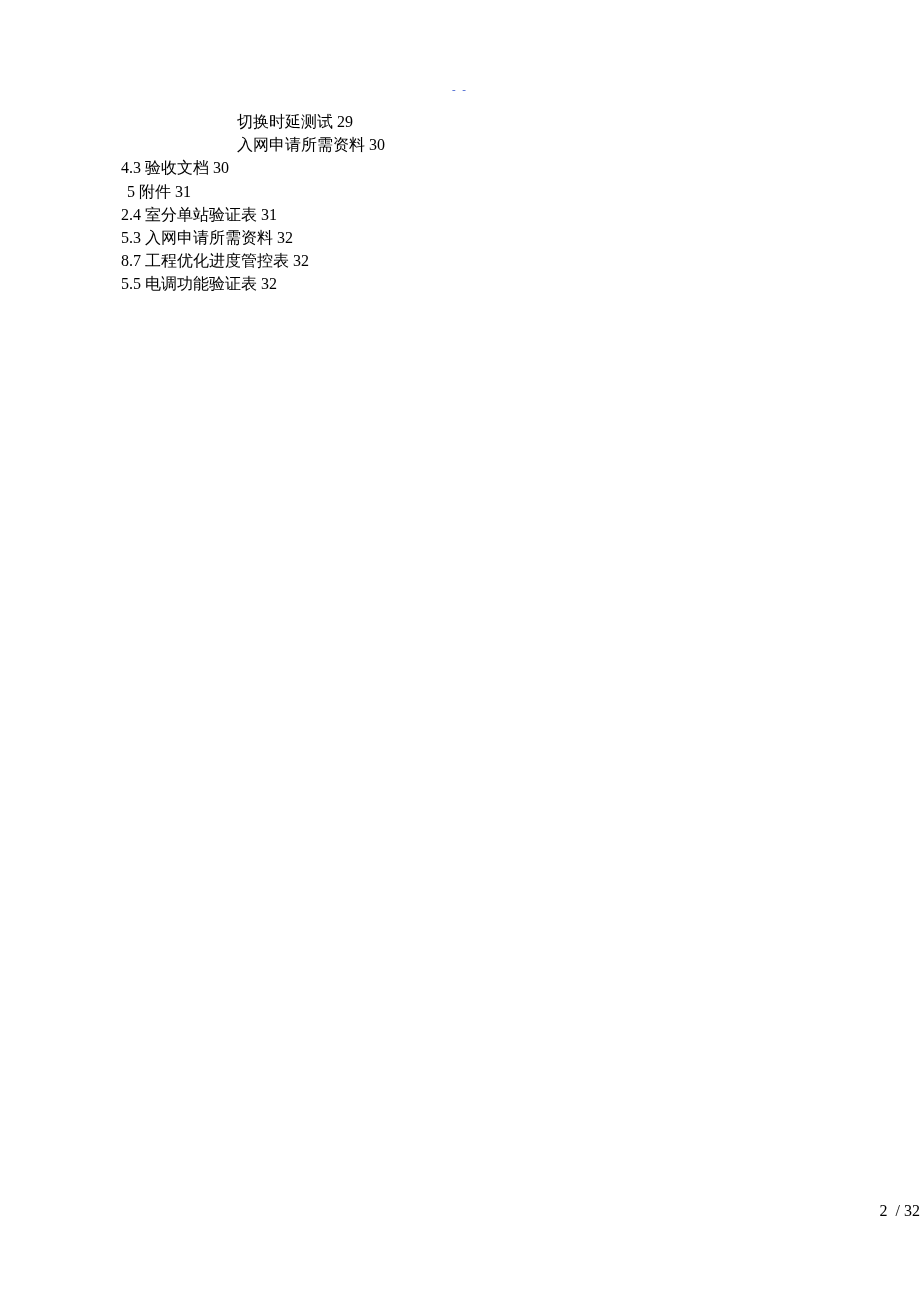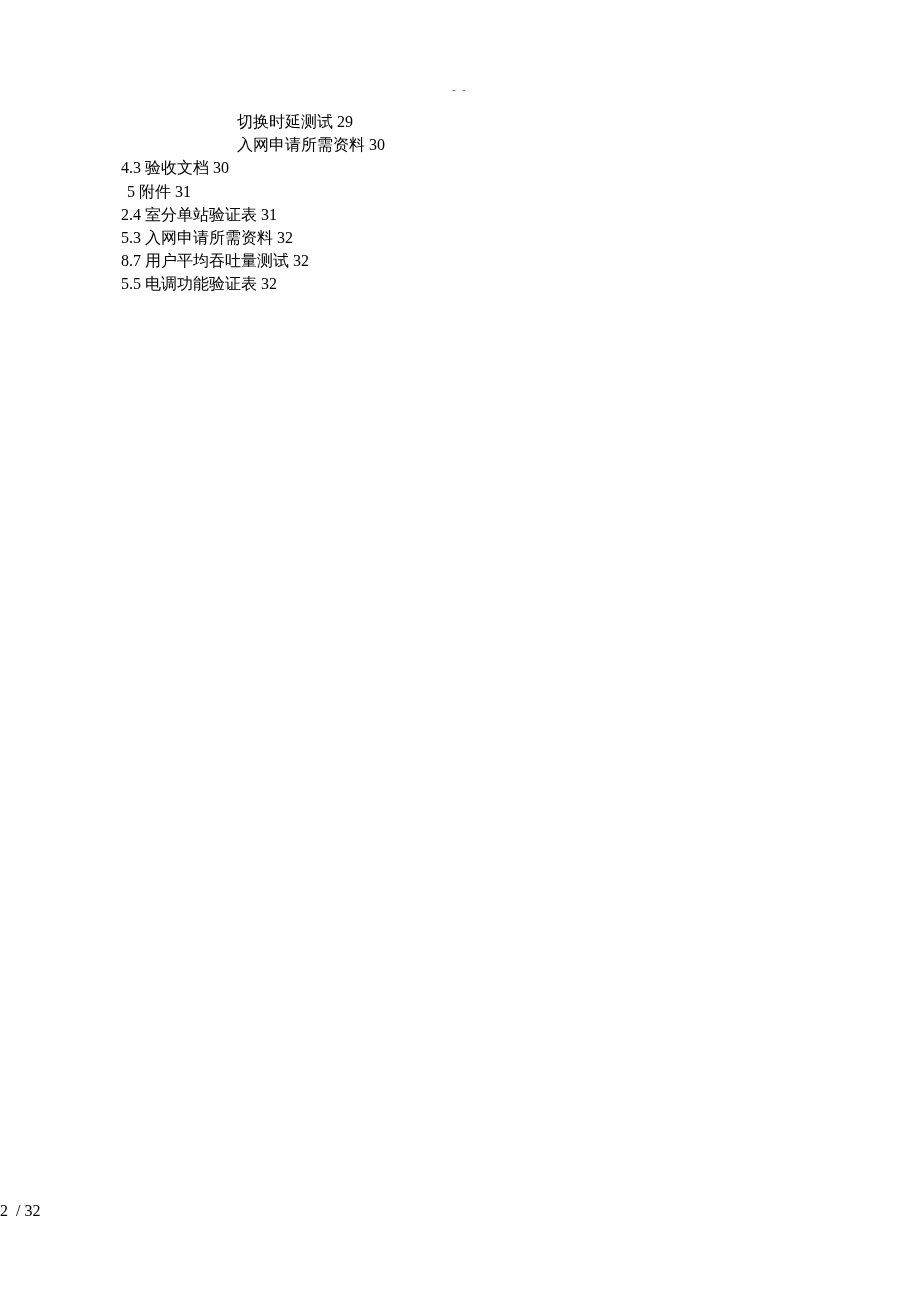--- a/index.html
+++ b/index.html
@@ -43,21 +43,21 @@
       padding-left: 114px;
     }
     .indent-3 {
       padding-left: 230px;
     }
     .page-footer {
       position: absolute;
       bottom: 82px;
       left: 0;
       width: 100%;
-      text-align: left;
+      text-align: right;
       font-family: "Times New Roman", serif;
       font-size: 16px;
     }
   </style>
 </head>
 <body>
 
 <div class="header-mark">- -</div>
 
 <div class="content">
@@ -73,21 +73,21 @@
   <div class="line indent-1">
     <span>5</span> <span>附件</span> <span>31</span>
   </div>
   <div class="line indent-2">
     <span>2.4</span> <span>室分单站验证表</span> <span>31</span>
   </div>
   <div class="line indent-2">
     <span>5.3</span> <span>入网申请所需资料</span> <span>32</span>
   </div>
   <div class="line indent-2">
-    <span>8.7</span> <span>用户平均吞吐量测试</span> <span>32</span>
+    <span>8.7</span> <span>工程优化进度管控表</span> <span>32</span>
   </div>
   <div class="line indent-2">
     <span>5.5</span> <span>电调功能验证表</span> <span>32</span>
   </div>
 </div>
 
 <div class="page-footer">
   <span>2</span>&nbsp;&nbsp;<span>/</span>&nbsp;<span>32</span>
 </div>
 

